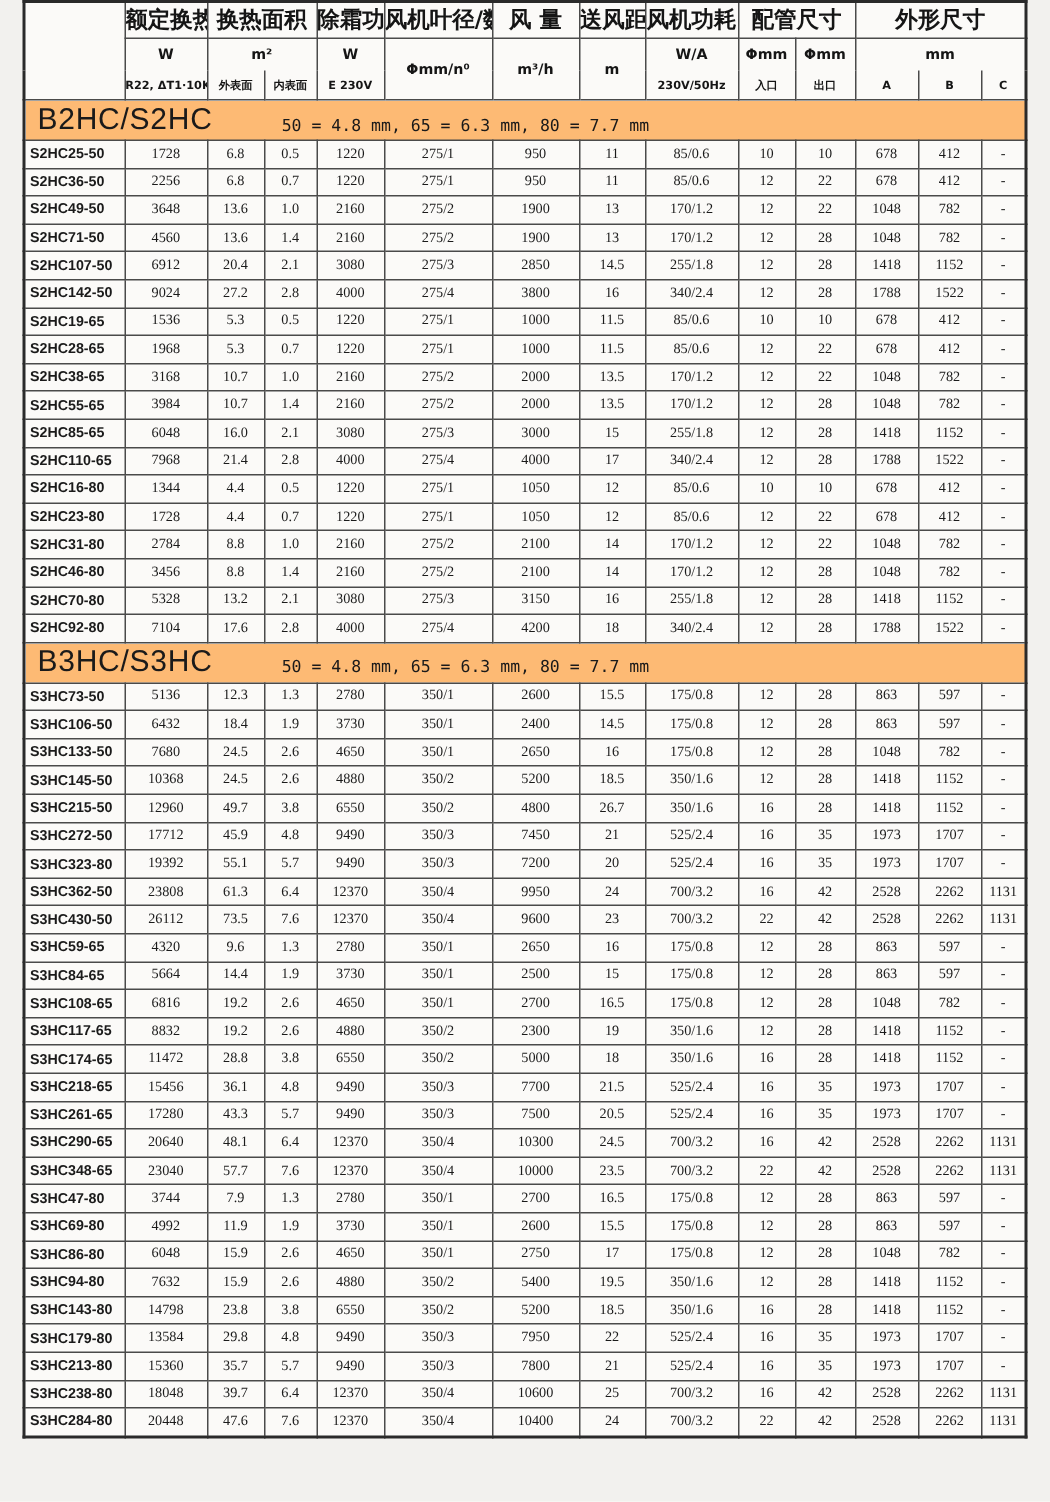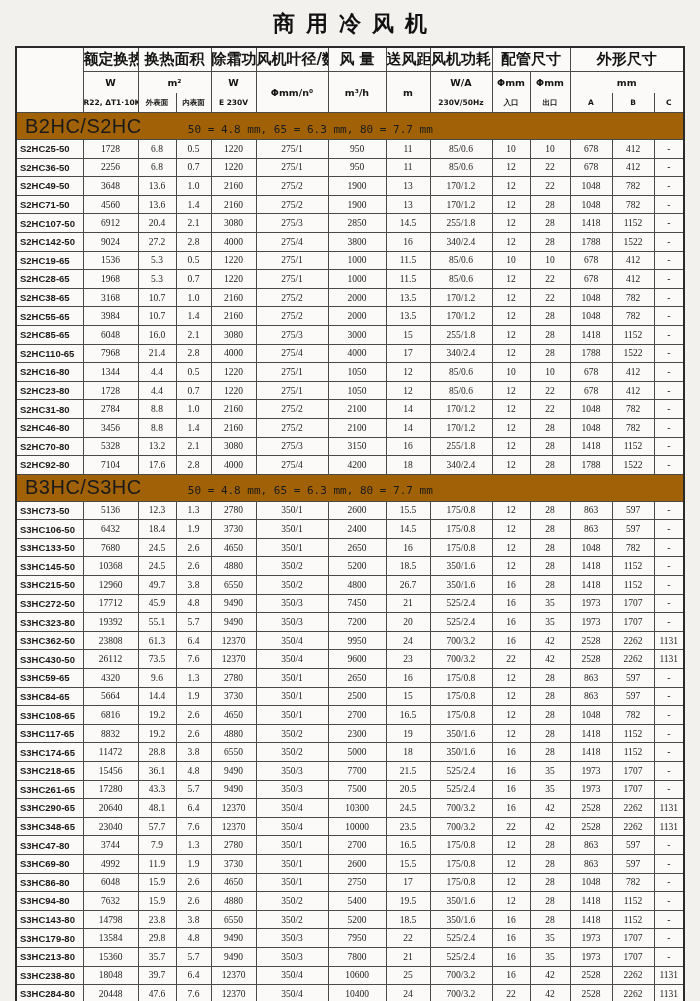--- a/index.html
+++ b/index.html
@@ -57,21 +57,21 @@
     font-size:7.5px;
     font-weight:bold;
     border-top:none;
     font-family:"DejaVu Sans","Liberation Sans",sans-serif;
   }
   
   tr.section-row td{
     height:26px;
     text-align:left;
     padding-left:8px;
-    background:#a16207;
+    background:#fdba74;
   }
   .sec-name{
     font-size:20px;
     font-weight:400;
     letter-spacing:0.5px;
     font-family:"Liberation Sans",sans-serif;
     vertical-align:middle;
   }
   .sec-note{
     font-size:11px;
@@ -93,21 +93,20 @@
     font-weight:bold;
     text-align:left;
     padding-left:3px;
     font-size:9.5px;
   }
 </style>
 </head>
 <body>
 
 <div class="page">
-  <h1 class="title">商用冷风机</h1>
 
   <table class="spec-table">
     <colgroup>
       <col style="width:67px">
         <col style="width:55px">
         <col style="width:38px">
         <col style="width:35px">
       <col style="width:45px">
         <col style="width:72px">
         <col style="width:58px">

